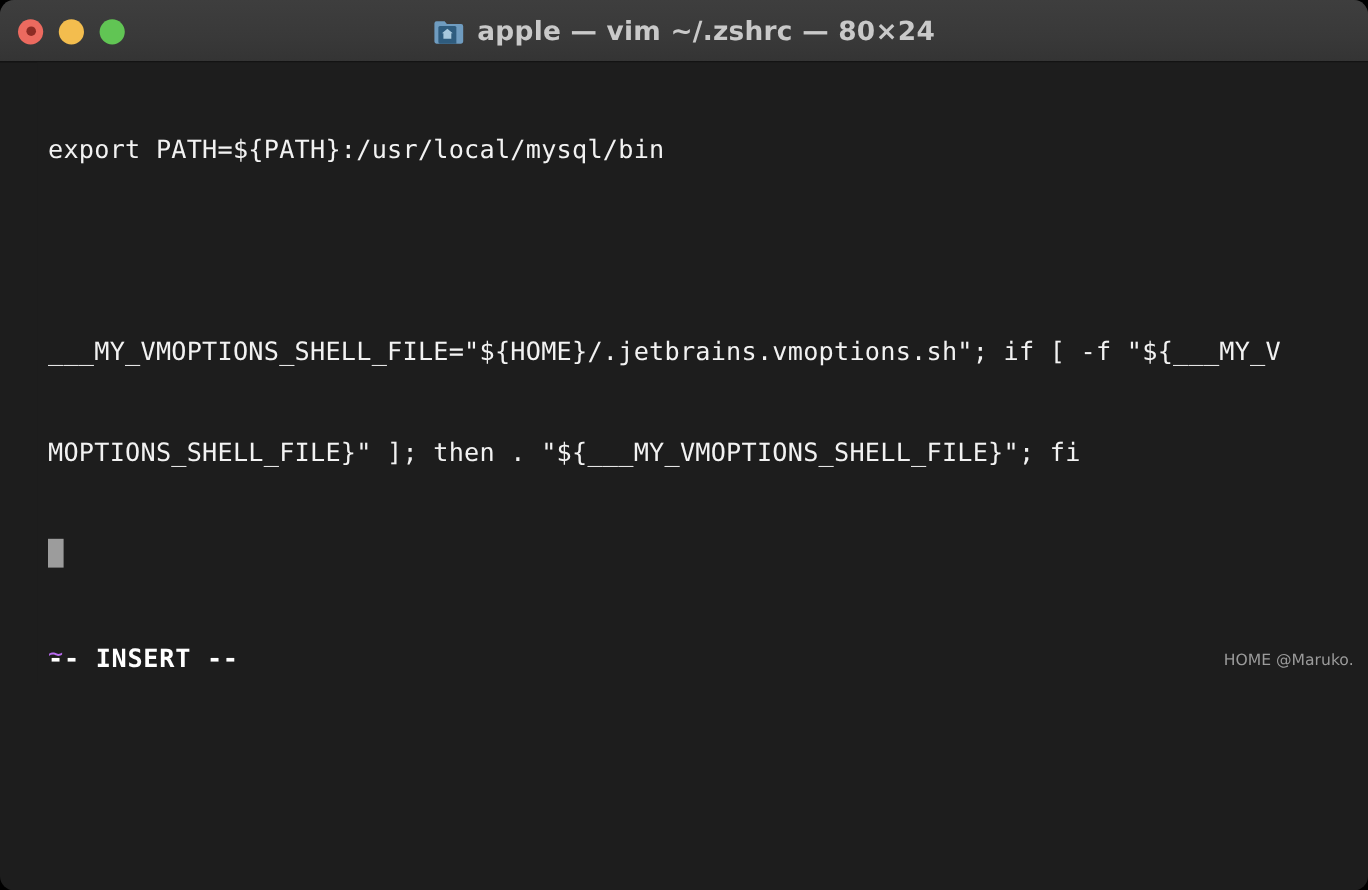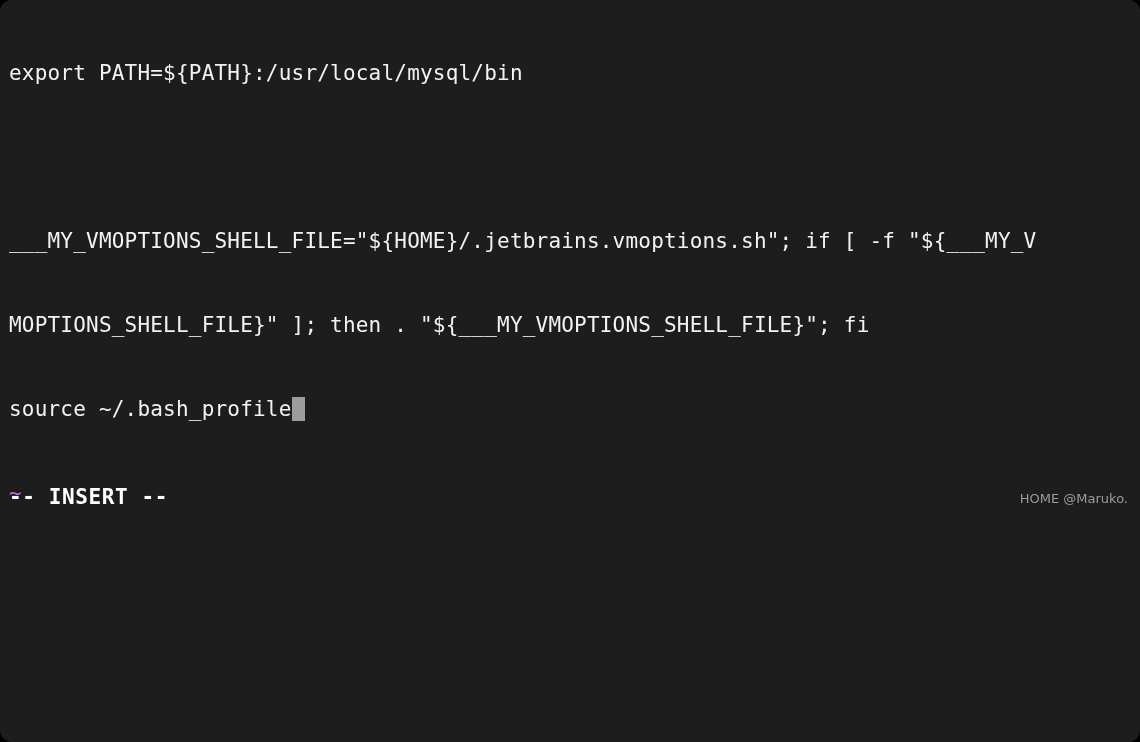--- a/index.html
+++ b/index.html
@@ -89,20 +89,21 @@
     position: relative;
     flex: 0 0 auto;
   }
 
   
   #terminal {
     position: relative;
     height: 518px;
     background: #1d1d1d;
     overflow: hidden;
+    margin-left: 31px;
   }
   #screen {
     position: absolute;
     left: 9px;
     top: 3px;
     right: 0;
     bottom: 0;
     font-family: "DejaVu Sans Mono", monospace;
     font-size: 21px;
     line-height: 28px;
@@ -138,28 +139,50 @@
     font-size: 13px;
     color: #9b9b9b;
     white-space: nowrap;
   }
 </style>
 </head>
 <body>
 
 <div id="window">
 
+  <div id="titlebar">
+
+    <div id="traffic">
+      <div class="light light-close">
+        <div class="close-dot"></div>
+      </div>
+      <div class="light light-min"></div>
+      <div class="light light-max"></div>
+    </div>
+
+    <div id="title-center">
+      <span class="folder-icon">
+        <svg width="26" height="23" viewBox="0 0 26 23" xmlns="http://www.w3.org/2000/svg">
+          <path d="M1 4.5 A1.8 1.8 0 0 1 2.8 2.7 H9.5 L11.4 5.0 H23.2 A1.8 1.8 0 0 1 25 6.8 V19.6 A1.8 1.8 0 0 1 23.2 21.4 H2.8 A1.8 1.8 0 0 1 1 19.6 Z" fill="#6f9cc0"></path>
+          <path d="M5.6 6.6 H18.0 A1.3 1.3 0 0 1 19.3 7.9 V21.4 H5.6 A1.3 1.3 0 0 1 4.3 20.1 V7.9 A1.3 1.3 0 0 1 5.6 6.6 Z" fill="#2f5c7e"></path>
+          <path d="M11.8 9.0 L16.3 12.8 H15.1 V17.2 H8.5 V12.8 H7.3 Z" fill="#a8c8dd"></path>
+        </svg>
+      </span>
+      <span id="title-text">apple — vim ~/.zshrc — 80×24</span>
+    </div>
+
+  </div>
 
   <div id="terminal">
     <div id="screen">
       <div class="row">export PATH=${PATH}:/usr/local/mysql/bin</div>
       <div class="row"></div>
       <div class="row">___MY_VMOPTIONS_SHELL_FILE="${HOME}/.jetbrains.vmoptions.sh"; if [ -f "${___MY_V</div>
       <div class="row">MOPTIONS_SHELL_FILE}" ]; then . "${___MY_VMOPTIONS_SHELL_FILE}"; fi</div>
-      <div class="row"><span>source ~/.bash_profile</span><span class="cursor"></span></div>
+      <div class="row"><span class="cursor"></span></div>
       <div id="tilde-rows"><div class="row tilde">~</div><div class="row tilde">~</div><div class="row tilde">~</div><div class="row tilde">~</div><div class="row tilde">~</div><div class="row tilde">~</div><div class="row tilde">~</div><div class="row tilde">~</div></div>
     </div>
 
     <div id="statusline">-- INSERT --</div>
     <div id="watermark">HOME @Maruko.</div>
   </div>
 
 </div>
 
 </body></html>

